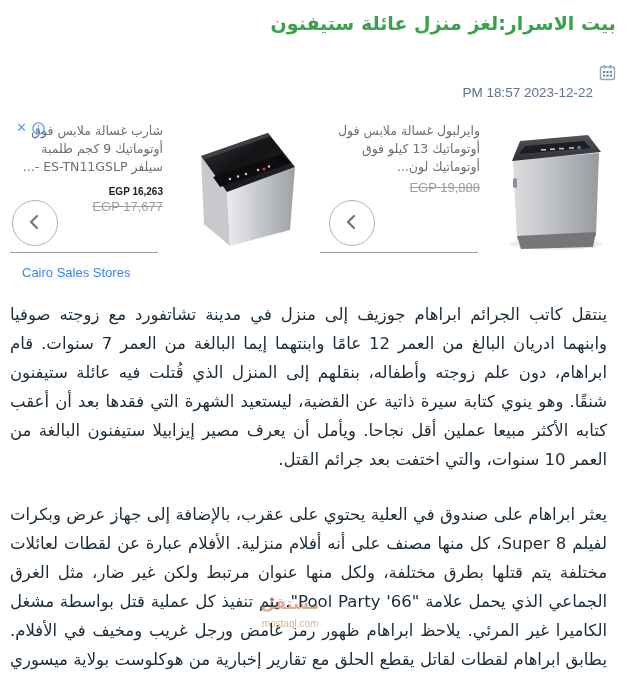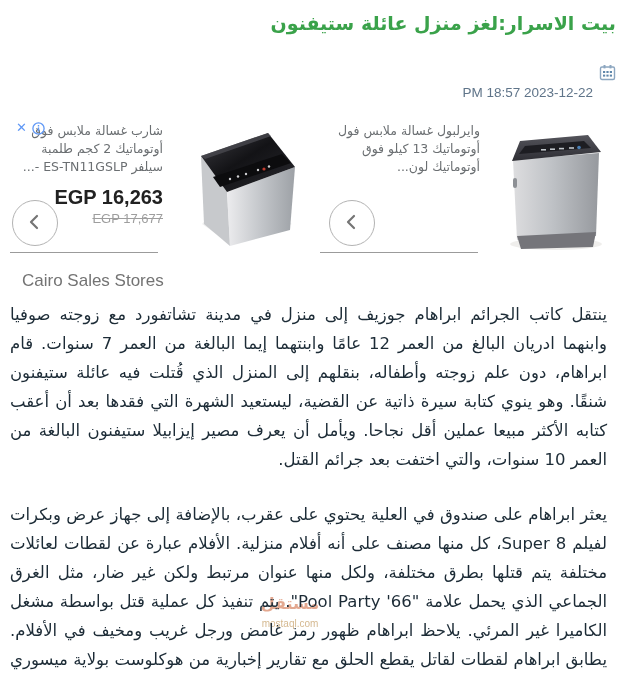--- a/index.html
+++ b/index.html
@@ -31,37 +31,37 @@
   .ad-x{color:#5E97F6;font-size:13px;font-weight:bold;cursor:pointer;line-height:14px;}
   .ad-info{line-height:0;cursor:pointer;}
   .txt{
     position:absolute;top:2px;left:15px;width:148px;direction:rtl;text-align:right;
   }
   .ad-title{
     color:#6b6f72;font-size:12.5px;line-height:18px;min-height:56px;
   }
   .price{
     margin-top:8px;direction:ltr;text-align:right;color:#212121;font-weight:bold;
-    font-size:20px;font-family:"Liberation Sans",sans-serif;
+    font-size:10px;font-family:"Liberation Sans",sans-serif;
   }
   .old-price{
     direction:ltr;text-align:right;color:#9E9E9E;font-size:13px;
     text-decoration:line-through;font-family:"Liberation Sans",sans-serif;margin-top:2px;
   }
   .prev-btn{
     position:absolute;left:12px;top:80px;width:46px;height:46px;border-radius:50%;
     border:1.5px solid #b3b3b3;background:#fff;padding:0;cursor:pointer;
     display:flex;align-items:center;justify-content:center;
   }
   .prod-img{position:absolute;top:0;left:172px;width:134px;height:131px;}
   .divider{position:absolute;bottom:0;left:6px;height:1px;background:#9b9b9b;}
   .divider.w-left{width:148px;left:10px;}
   .divider.w-right{width:158px;left:3px;}
   .store-name{
-    position:absolute;left:22px;top:151px;color:#737373;font-size:17px;
+    position:absolute;left:22px;top:145px;color:#3b82f6;font-size:13px;
     font-family:"Liberation Sans",sans-serif;cursor:pointer;
   }
   
   .article{
     position:relative;z-index:1;margin-top:22px;padding:0 14px 0 10px;
     direction:rtl;text-align:justify;color:#1C2B36;font-size:16.5px;line-height:29px;
   }
   .article p{margin:0 13px 26px 0;}
   
   .watermark{
@@ -109,21 +109,21 @@
         <span class="ad-x">✕</span>
         <span class="ad-info">
           <svg width="13" height="13" viewBox="0 0 13 13">
             <circle cx="6.5" cy="6.5" r="5.6" fill="none" stroke="#5E97F6" stroke-width="1.3"></circle>
             <rect x="5.8" y="5.4" width="1.4" height="4" fill="#5E97F6"></rect>
             <rect x="5.8" y="3" width="1.4" height="1.5" fill="#5E97F6"></rect>
           </svg>
         </span>
       </div>
       <div class="txt">
-        <div class="ad-title">شارب غسالة ملابس فوق أوتوماتيك 2 كجم طلمبة سيلفر ES-TN11GSLP -...</div>
+        <div class="ad-title">شارب غسالة ملابس فوق أوتوماتيك 9 كجم طلمبة سيلفر ES-TN11GSLP -...</div>
         <div class="price">EGP 16,263</div>
         <div class="old-price">EGP 17,677</div>
       </div>
       <button class="prev-btn">
         <span>
           <svg width="24" height="24" viewBox="0 0 24 24">
             <polyline points="14,6 8,12 14,18" fill="none" stroke="#757575" stroke-width="2.2" stroke-linecap="round" stroke-linejoin="round"></polyline>
           </svg>
         </span>
       </button>
@@ -156,20 +156,21 @@
           <circle cx="92" cy="49" r="1.6" fill="#c23b2e"></circle>
           <polygon points="29,36 96,13 99,16 33,39" fill="#55555c" opacity="0.6"></polygon>
         </svg>
       </div>
       <div class="divider w-left"></div>
     </div>
 
     <div class="card">
       <div class="txt">
         <div class="ad-title">وايرلبول غسالة ملابس فول أوتوماتيك 13 كيلو فوق أوتوماتيك لون...</div>
+        <div class="old-price">EGP 19,888</div>
       </div>
       <button class="prev-btn">
         <span>
           <svg width="24" height="24" viewBox="0 0 24 24">
             <polyline points="14,6 8,12 14,18" fill="none" stroke="#757575" stroke-width="2.2" stroke-linecap="round" stroke-linejoin="round"></polyline>
           </svg>
         </span>
       </button>
       <div class="prod-img">
         <svg width="134" height="131" viewBox="0 0 134 131">

